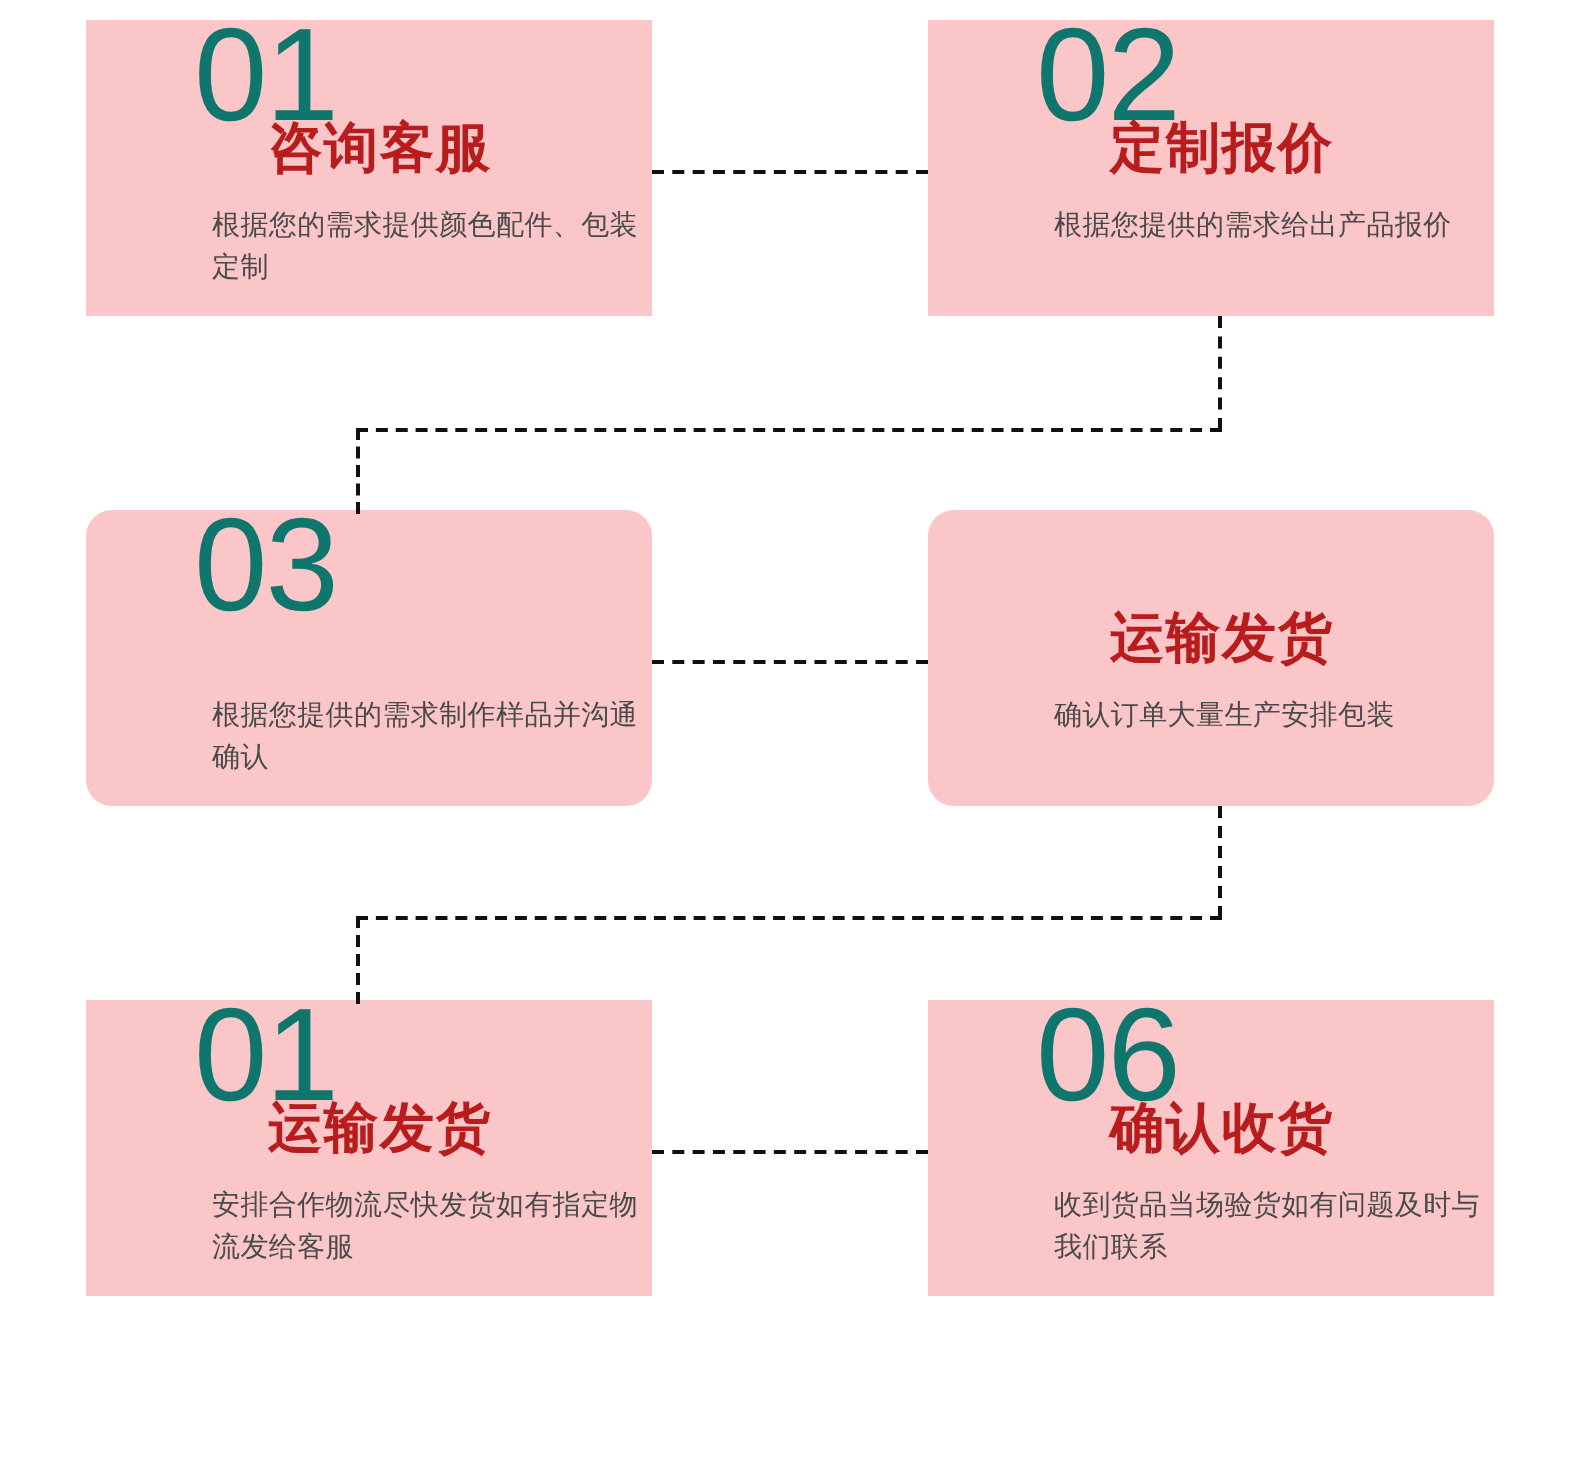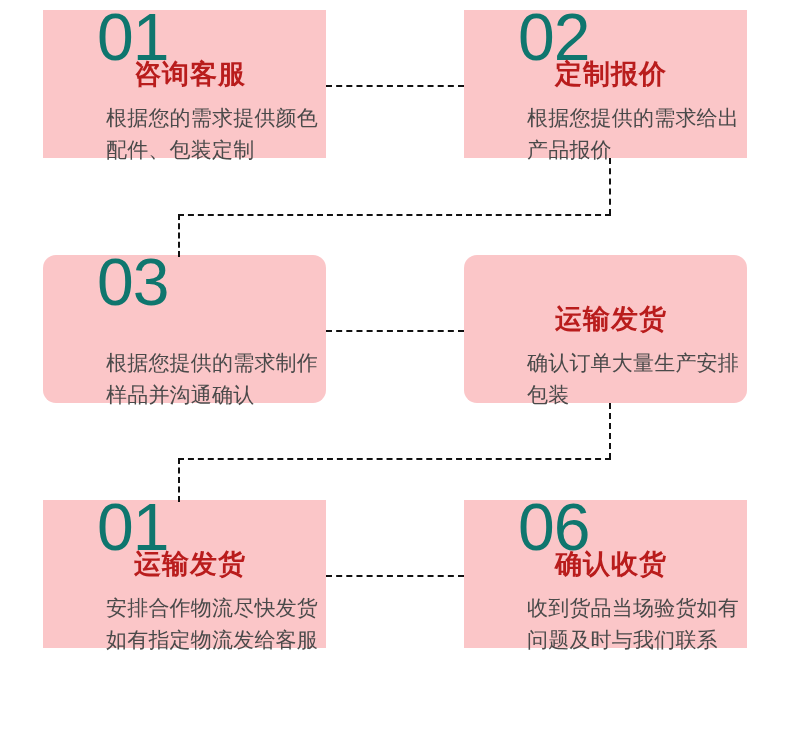--- a/index.html
+++ b/index.html
@@ -47,21 +47,21 @@
     color: #b91c1c;
     letter-spacing: 1px;
     white-space: nowrap;
     margin-left: 29px;
   }
   .step-desc {
     position: absolute;
     left: 63px;
     top: 92px;
     width: 215px;
-    font-size: 21px;
+    font-size: 14px;
     line-height: 1.5;
     color: #4a4a4a;
     letter-spacing: 0.2px;
   }
 
   
   .box-r1 { top: 10px; }
   .box-r2 { top: 255px; border-radius: 13px; }
   .box-r3 { top: 500px; }
   .col-l  { left: 43px; }

